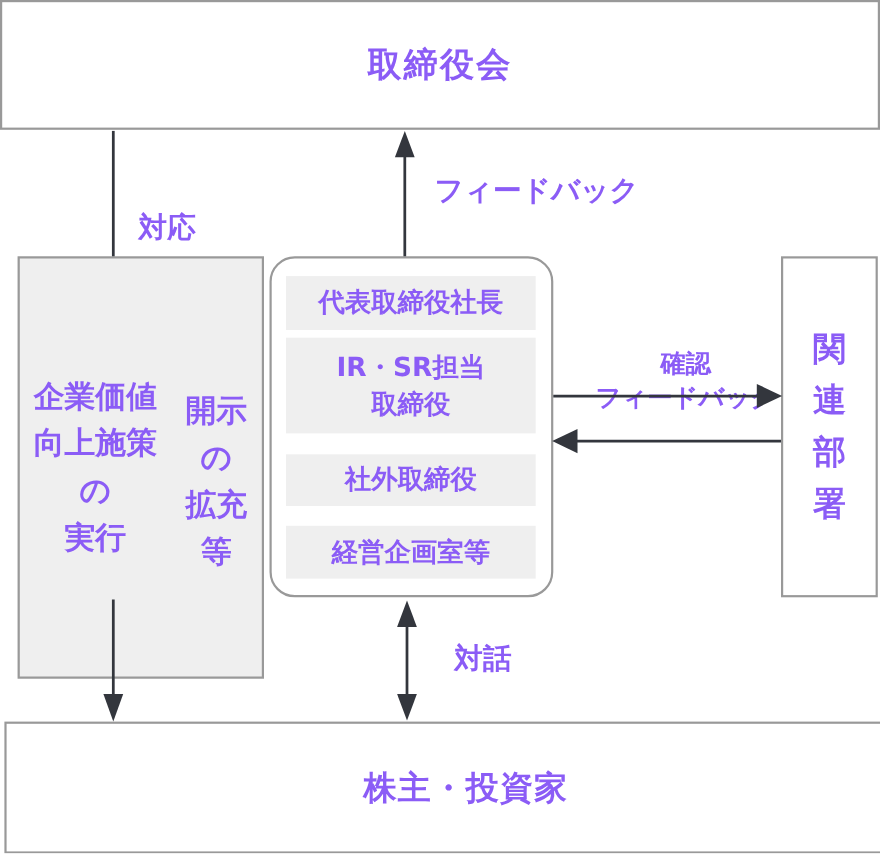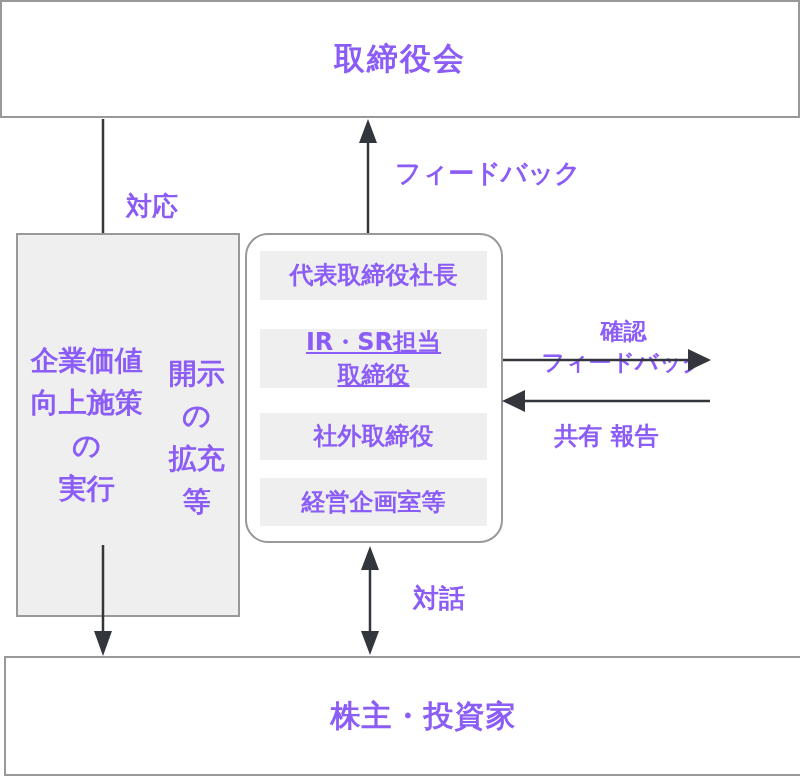--- a/index.html
+++ b/index.html
@@ -28,21 +28,21 @@
   .box-left .para{white-space:pre-line;}
   .box-left .para + .para{margin-top:26px;}
   .box-center{left:245px; top:233px; width:258px; height:310px; display:block;border-radius:23px;}
   .inner-item{
     position:absolute; left:13px; width:227px;
     background:#efefef;
     display:flex; align-items:center; justify-content:center;
     text-align:center; font-size:24px; line-height:1.35; white-space:pre-line;
   }
   .inner-1{top:16px;  height:49px;}
-  .inner-2{top:94px;  height:59px;text-decoration:underline;}
+  .inner-2{top:72px;  height:87px;}
   .inner-3{top:178px; height:47px;}
   .inner-4{top:243px; height:48px;}
   .box-right {left:710px; top:233px; width:88px; height:310px; font-size:30px;}
   .vertical-text{
     width:34px;
     word-break:break-all;
     line-height:47px;
     text-align:center;
   }
   .box-bottom{left:4px; top:656px; width:800px; height:120px; font-size:30px; letter-spacing:1px;padding-left:39px;}
@@ -74,30 +74,32 @@
   </div>
 
   <div class="box box-center">
     <div class="inner-item inner-1">代表取締役社長</div>
     <div class="inner-item inner-2">IR・SR担当
 取締役</div>
     <div class="inner-item inner-3">社外取締役</div>
     <div class="inner-item inner-4">経営企画室等</div>
   </div>
 
+  <div class="box box-right">
+    <span class="vertical-text">関連部署</span>
+  </div>
 
   <div class="box box-bottom">
     <span>株主・投資家</span>
   </div>
 
   <div class="flow-label label-response">対応</div>
   <div class="flow-label label-feedback-up">フィードバック</div>
   <div class="flow-label label-confirm-feedback">確認
 フィードバック</div>
-  <div class="flow-label label-share-report">共有 報告</div>
   <div class="flow-label label-dialogue">対話</div>
 
   <svg id="arrow-layer" width="800" height="776" viewBox="0 0 800 776">
     <g>
       <line x1="103" y1="119" x2="103" y2="233"></line>
     </g>
     <g>
       <line x1="368" y1="141" x2="368" y2="233"></line>
       <polygon points="368,119 359,143 377,143"></polygon>
     </g>

